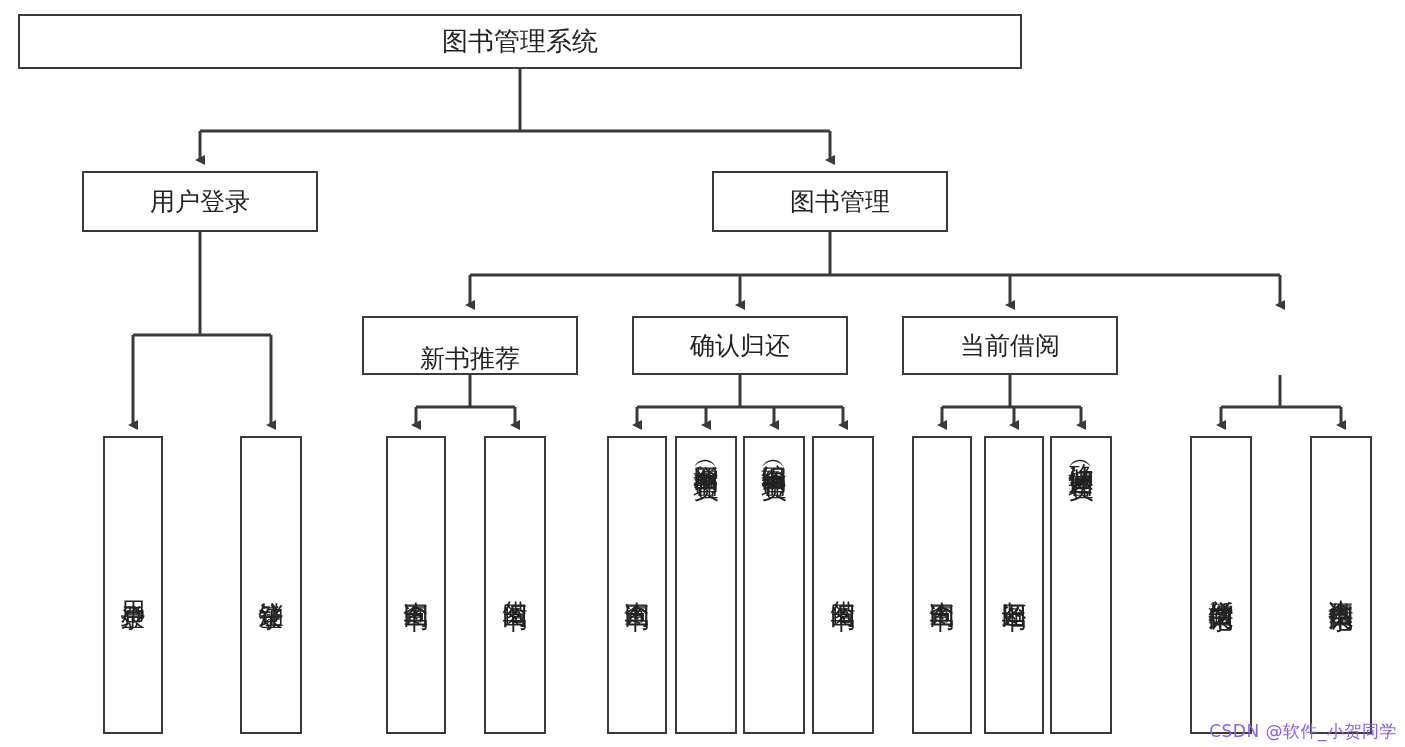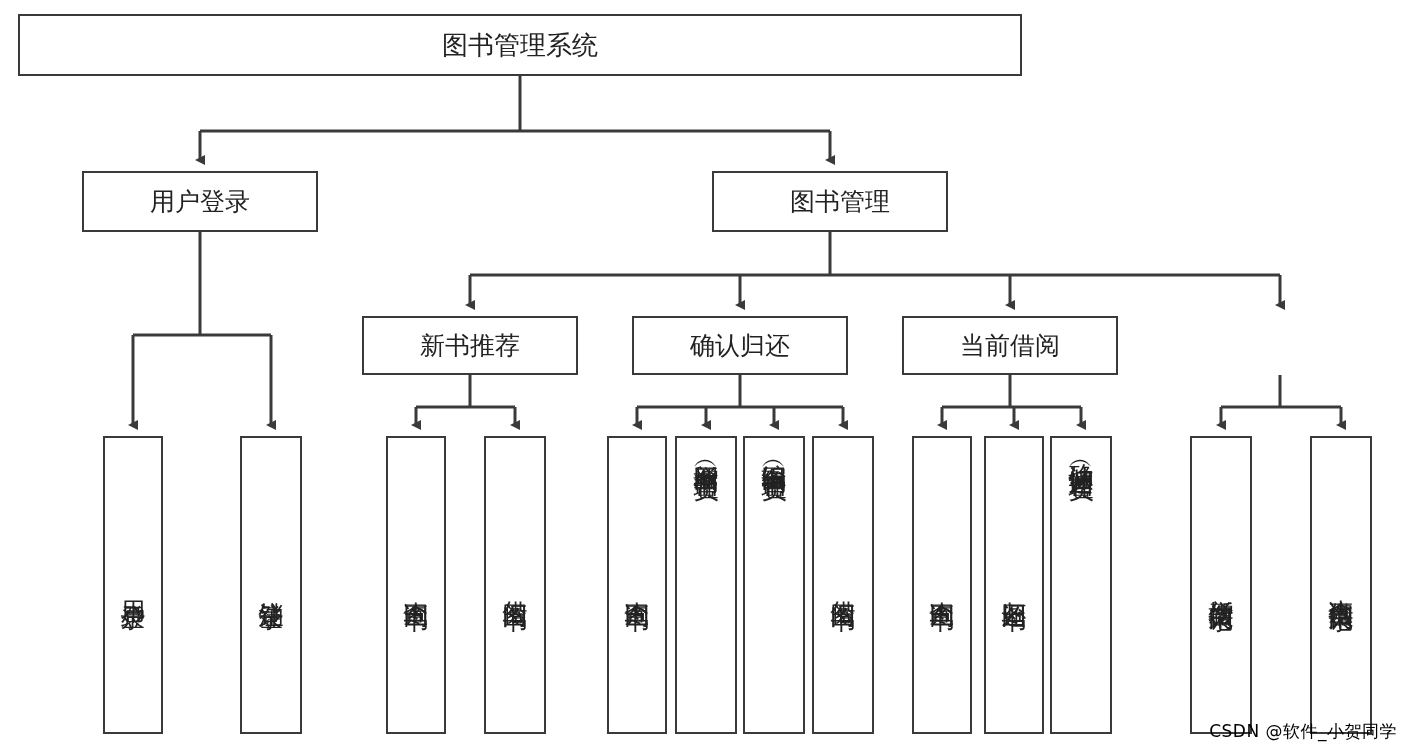--- a/index.html
+++ b/index.html
@@ -74,21 +74,21 @@
   .vert-wrap.top {
     align-items: flex-start;
     padding-top: 6px;
     box-sizing: border-box;
   }
   #watermark {
     position: absolute;
     right: 8px;
     bottom: 4px;
     font-size: 17px;
-    color: #000000;
+    color: #8b5cf6;
     z-index: 5;
     white-space: nowrap;
     letter-spacing: 0.5px;
   }
 </style>
 </head>
 <body>
 
 <div id="diagram-root">
 
@@ -135,32 +135,32 @@
       <path d="M 1014 407 L 1014 425" marker-end="url(#arrowhead)"></path>
       <path d="M 1081 407 L 1081 425" marker-end="url(#arrowhead)"></path>
 
       <path d="M 1280 375 L 1280 407"></path>
       <path d="M 1221 407 L 1341 407"></path>
       <path d="M 1221 407 L 1221 425" marker-end="url(#arrowhead)"></path>
       <path d="M 1341 407 L 1341 425" marker-end="url(#arrowhead)"></path>
     </g>
   </svg>
 
-  <div class="node horiz root" style="left:18px; top:14px; width:1004px; height:62px;">
+  <div class="node horiz root" style="left:18px; top:14px; width:1004px; height:55px;">
     <span class="label">图书管理系统</span>
   </div>
 
   <div class="node horiz" style="left:82px; top:171px; width:236px; height:61px;">
     <span class="label">用户登录</span>
   </div>
   <div class="node horiz" style="left:712px; top:171px; width:236px; height:61px;padding-left:20px;">
     <span class="label">图书管理</span>
   </div>
 
-  <div class="node horiz" style="left:362px; top:316px; width:216px; height:59px;">
+  <div class="node horiz" style="left:362px; top:316px; width:216px; height:59px;align-items:flex-end;">
     <span class="label">新书推荐</span>
   </div>
   <div class="node horiz" style="left:632px; top:316px; width:216px; height:59px;">
     <span class="label">确认归还</span>
   </div>
   <div class="node horiz" style="left:902px; top:316px; width:216px; height:59px;">
     <span class="label">当前借阅</span>
   </div>
 
   <div class="node vert" style="left:103px; top:436px; width:60px; height:298px;">

